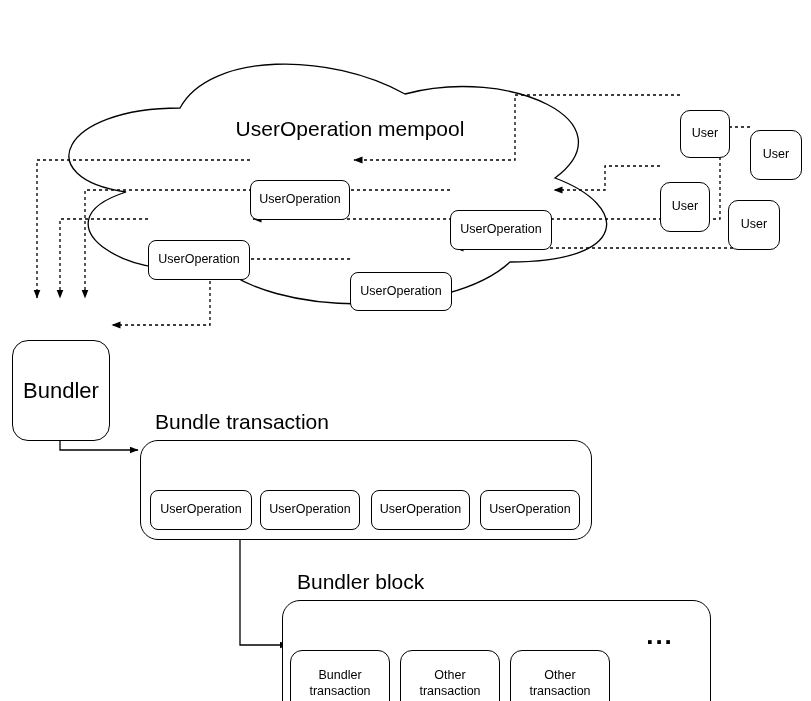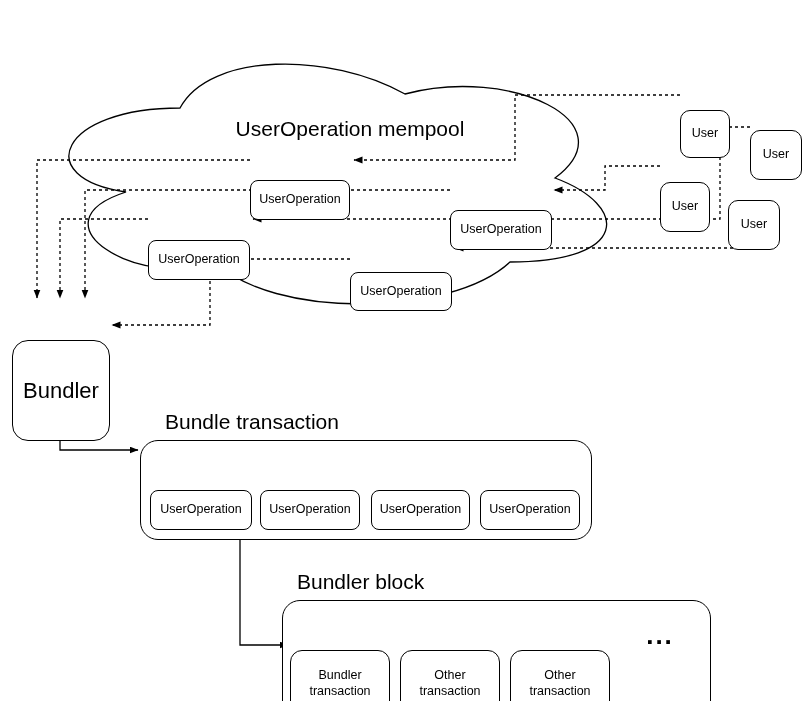--- a/index.html
+++ b/index.html
@@ -75,21 +75,21 @@
   </div>
   <div class="node r10" style="left:728px;top:160px;width:52px;height:50px;">
     <span class="lbl">User</span>
   </div>
 
   <div class="node r16 big" style="left:12px;top:300px;width:98px;height:101px;">
     <span class="lbl">Bundler</span>
   </div>
 
   <div class="node r18 container-box" style="left:140px;top:400px;width:452px;height:100px;"></div>
-  <div class="title" style="left:155px;top:410px;margin-left:10px;">Bundle transaction</div>
+  <div class="title" style="left:155px;top:410px;">Bundle transaction</div>
   <div class="node r8" style="left:150px;top:450px;width:102px;height:40px;">
     <span class="lbl">UserOperation</span>
   </div>
   <div class="node r8" style="left:260px;top:450px;width:100px;height:40px;">
     <span class="lbl">UserOperation</span>
   </div>
   <div class="node r8" style="left:371px;top:450px;width:99px;height:40px;">
     <span class="lbl">UserOperation</span>
   </div>
   <div class="node r8" style="left:480px;top:450px;width:100px;height:40px;">

